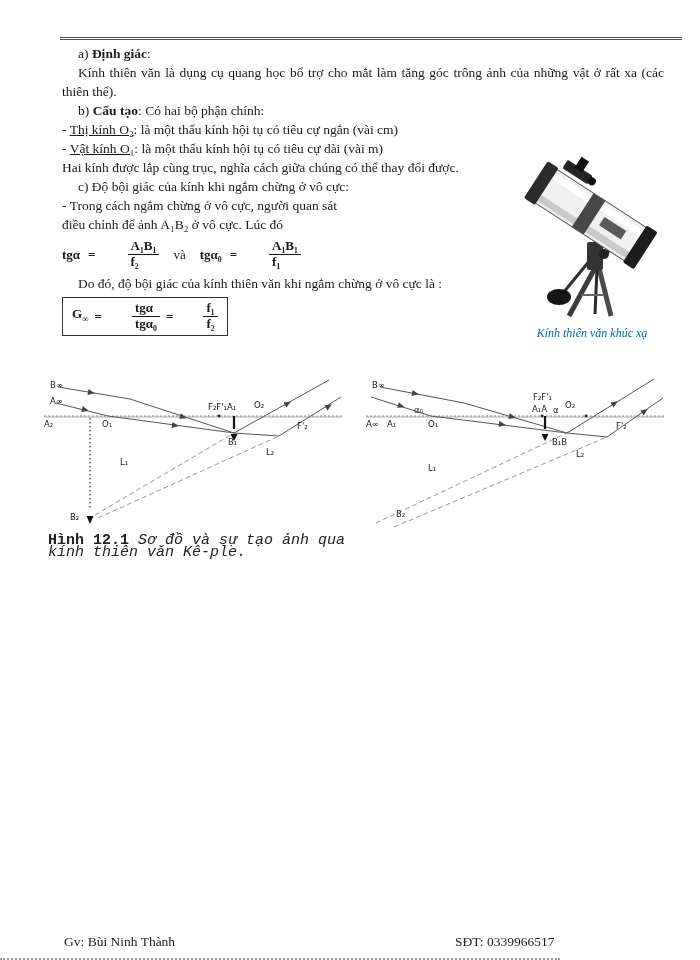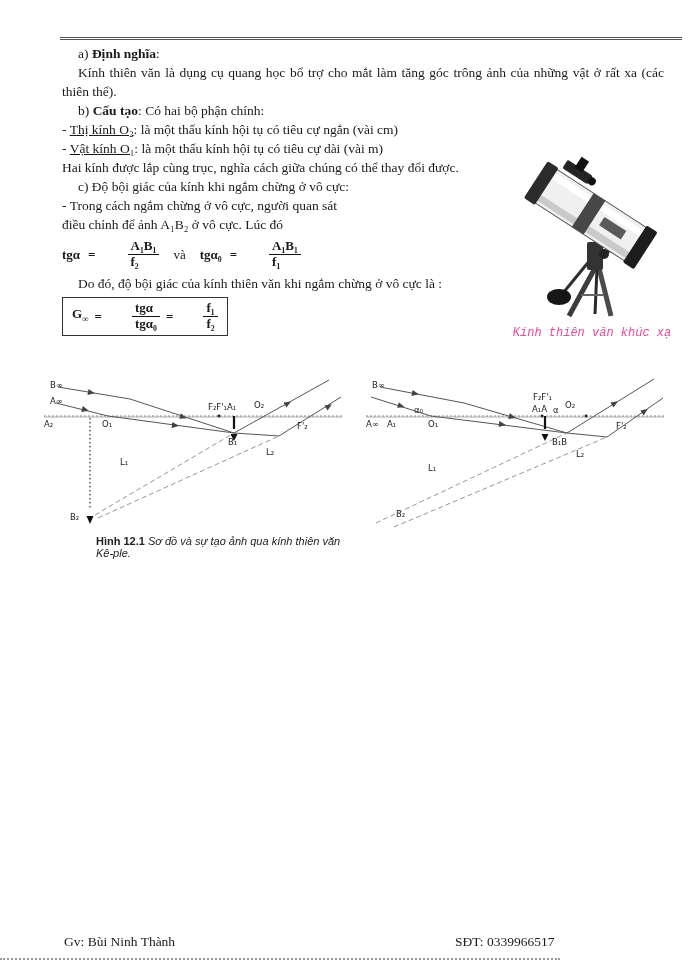--- a/index.html
+++ b/index.html
@@ -19,40 +19,40 @@
   
   .formula-row{display:flex;align-items:center;gap:8px;margin:5px 0 2px 0;font-weight:bold;font-size:13px;}
   .frac{display:inline-flex;flex-direction:column;line-height:1.15;margin-left:24px;}
   .frac .num{border-bottom:1.4px solid #111;padding:0 3px;}
   .frac .den{padding:0 3px;}
   .va{font-weight:normal;margin:0 6px;}
   .boxed{display:inline-flex;align-items:center;gap:6px;border:1.5px solid #333;padding:3px 9px;margin-top:4px;background:#fff;font-weight:bold;font-size:13px;}
   .gsub{font-size:9px;vertical-align:sub;}
   
   .telescope-fig{position:absolute;left:502px;top:150px;width:180px;text-align:center;}
-  .telescope-caption{font-family:Liberation Mono, monospace;font-style:italic;color:#ec4899;font-size:12px;margin-top:4px;}
+  .telescope-caption{font-family:Liberation Serif, serif;font-style:italic;color:#0369a1;font-size:12px;margin-top:4px;}
   
   .figrow{position:absolute;left:42px;top:376px;width:632px;display:flex;gap:12px;}
   .fig{width:310px;}
-  .figcap{font-family:Liberation Sans, sans-serif;font-size:11px;color:#222;margin-top:3px;line-height:12px;padding-left:6px;margin-left:48px;}
+  .figcap{font-family:Liberation Mono, monospace;font-size:15px;color:#222;margin-top:3px;line-height:12px;padding-left:6px;}
   .figcap .cb{font-weight:bold;}
   .figcap .ci{font-style:italic;}
   svg text{font-family:"DejaVu Sans",sans-serif;font-size:8.5px;fill:#222;}
   
   .footer{position:absolute;left:0;bottom:0;width:560px;height:26px;border-bottom:2px dotted #9a9a9a;}
   .footer .f-left{position:absolute;left:64px;top:2px;}
   .footer .f-right{position:absolute;left:455px;top:2px;}
 </style>
 </head>
 <body>
 
 <div class="toprule"></div>
 
 <div class="content">
-  <p class="indent"><span>a) </span><span class="b">Định nghĩa</span><span>:</span></p>
+  <p class="indent"><span>a) </span><span class="b">Định giác</span><span>:</span></p>
   <p class="justify indent">Kính thiên văn là dụng cụ quang học bổ trợ cho mắt làm tăng góc trông ảnh của những vật ở rất xa (các thiên thể).</p>
   <p class="indent"><span>b) </span><span class="b">Cấu tạo</span><span>: Có hai bộ phận chính:</span></p>
   <p class="hang"><span>- </span><span class="u">Thị kính O₂</span><span>: là một thấu kính hội tụ có tiêu cự ngắn (vài cm)</span></p>
   <p class="hang"><span>- </span><span class="u">Vật kính O₁</span><span>: là một thấu kính hội tụ có tiêu cự dài (vài m)</span></p>
   <p class="hang">Hai kính được lắp cùng trục, nghĩa cách giữa chúng có thể thay đổi được.</p>
   <p class="indent">c) Độ bội giác của kính khi ngắm chừng ở vô cực:</p>
   <p class="hang">- Trong cách ngắm chừng ở vô cực, người quan sát</p>
   <p>điều chỉnh để ảnh A₁B₂  ở vô cực. Lúc đó</p>
 
   <div class="formula-row">

